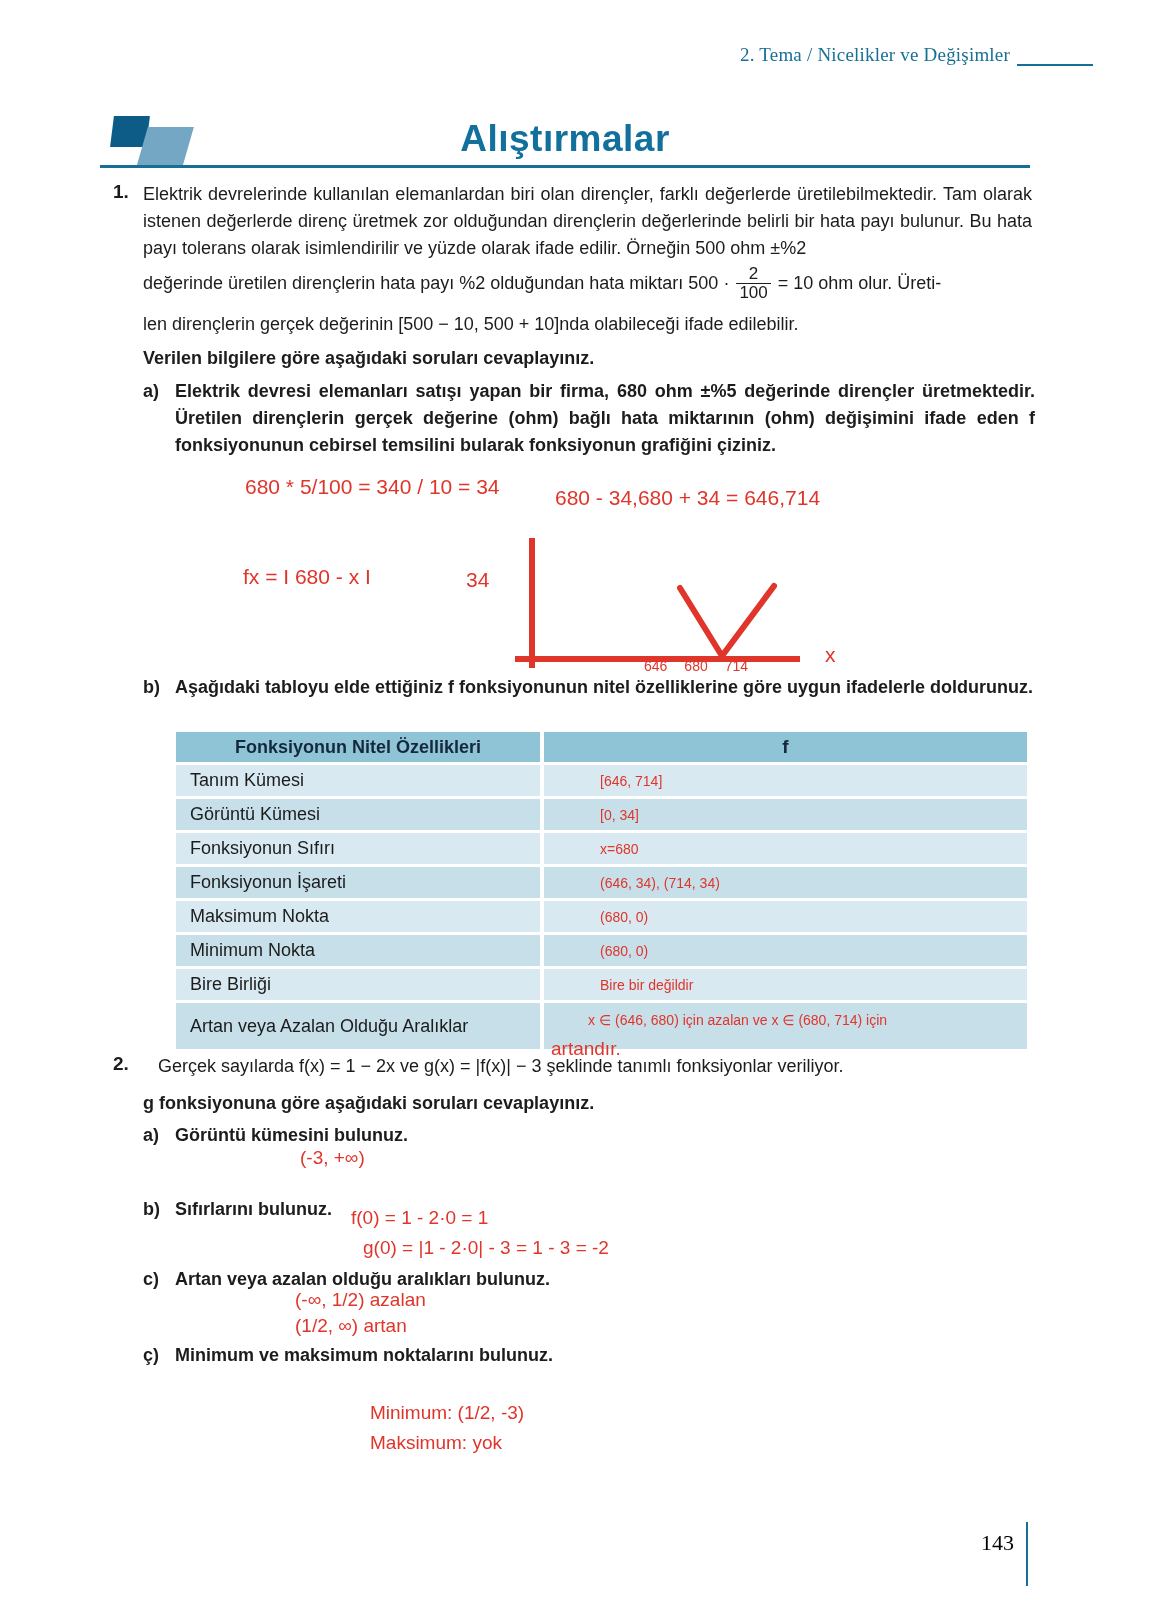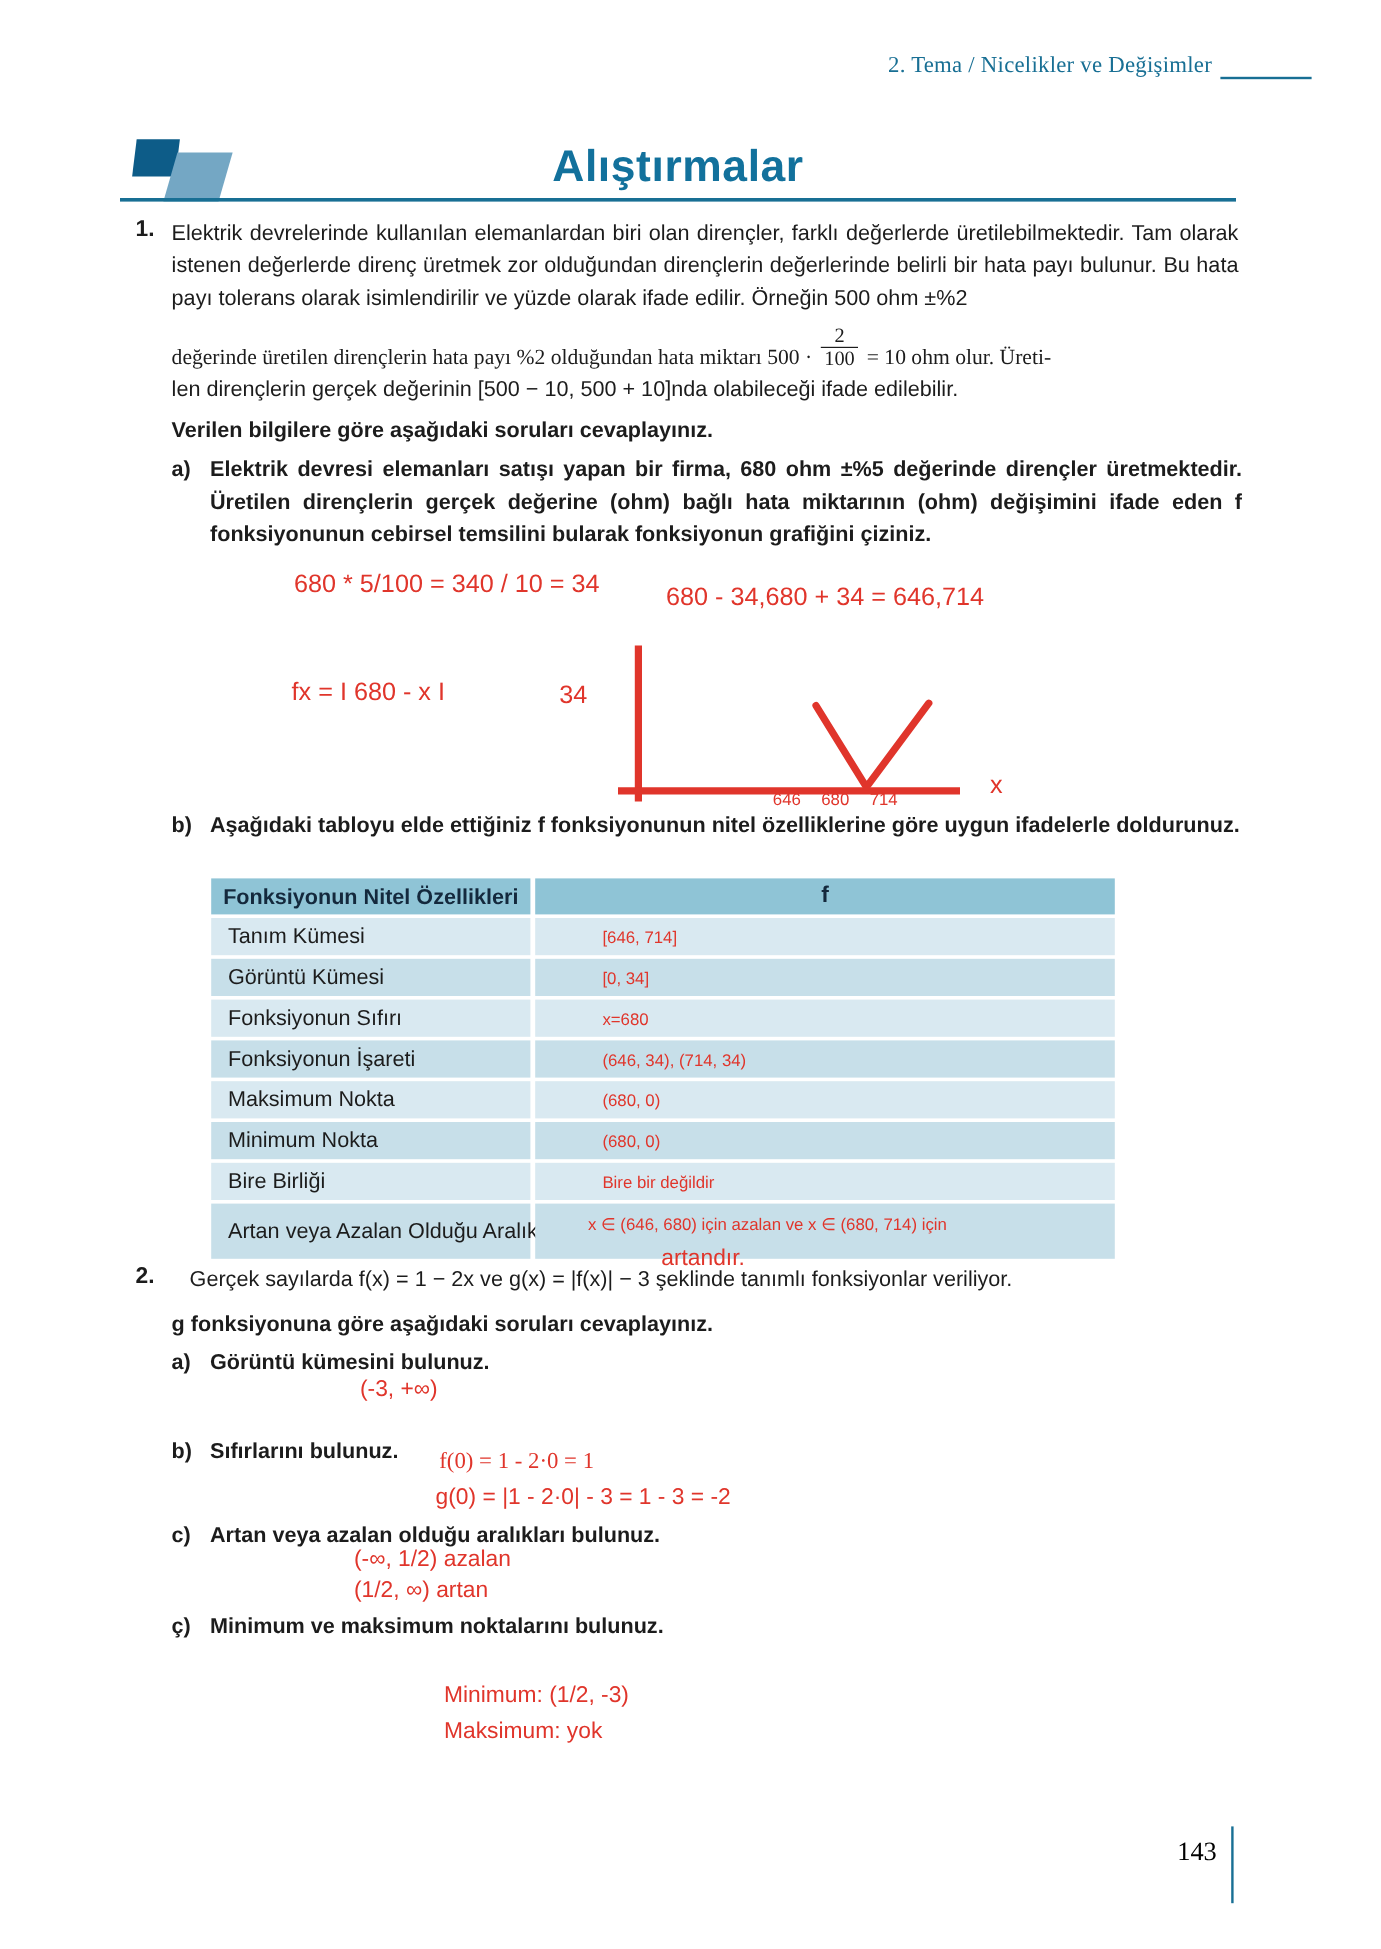--- a/index.html
+++ b/index.html
@@ -23,39 +23,39 @@
   .decor-light{position:absolute; left:142px; top:127px; width:46px; height:41px;
     background:var(--decor-light); transform:skewX(-16deg);}
   .page-title{position:absolute; left:100px; top:118px; width:930px; text-align:center;
     font-size:37px; font-weight:bold; color:#12719c; letter-spacing:.5px;}
   .title-rule{position:absolute; left:100px; top:165px; width:930px; height:3px; background:var(--teal);}
 
   
   .num{position:absolute; font-weight:bold; font-size:19px;}
   .flow{position:absolute; font-size:18px; line-height:27px; text-align:justify;}
   .bold{font-weight:bold;}
-  .frac-line{position:absolute; display:flex; align-items:flex-end; font-size:18px;font-family:Liberation Serif, serif;}
+  .frac-line{position:absolute; display:flex; align-items:center; font-size:18px;}
   .frac{display:inline-flex; flex-direction:column; align-items:center; line-height:1.05;
     font-size:17px; margin:0 7px;}
   .frac .den{border-top:1.6px solid var(--ink); padding:0 3px;}
   .item{position:absolute; display:flex; font-size:18px; line-height:27px;}
   .item .ilabel{font-weight:bold; width:32px; flex:none;}
   .item .itext{font-weight:bold; text-align:justify;}
 
   
   .hw{position:absolute; color:var(--red); font-size:21px; white-space:nowrap;}
   .ticks{position:absolute; display:flex; gap:17px; color:var(--red); font-size:14px;}
 
   
   .graph-svg{position:absolute; left:440px; top:530px;}
 
   
   .qtable{position:absolute; left:176px; top:732px; width:792px;}
   .trow{display:flex; margin-bottom:3px;}
-  .tc1{width:266px; flex:none; margin-right:4px; display:flex; align-items:center;
+  .tc1{width:364px; flex:none; margin-right:4px; display:flex; align-items:center;
     padding-left:14px; font-size:18px; white-space:nowrap;}
   .tc2{width:483px; flex:none; display:flex; align-items:center; padding-left:56px;
     color:var(--red); font-size:14px; white-space:nowrap;}
   .thead .tc1{justify-content:center; padding-left:0; font-weight:bold; color:#14293d;}
   .thead .tc2{justify-content:center; padding-left:0; font-weight:bold; color:#14293d; font-size:19px;}
   .thead>div{background:var(--th-bg); height:30px;}
   .r-odd>div{background:var(--row-a); height:31px;}
   .r-even>div{background:var(--row-b); height:31px;}
   .r-last>div{height:46px;}
   .r-last .tc2{align-items:flex-start; padding-top:9px; padding-left:44px;}
@@ -168,21 +168,21 @@
   <div class="item" style="left:143px; top:1122px; width:892px;">
     <span class="ilabel">a)</span>
     <span class="itext">Görüntü kümesini bulunuz.</span>
   </div>
   <div class="ans" style="left:300px; top:1147px;">(-3, +∞)</div>
 
   <div class="item" style="left:143px; top:1196px; width:892px;">
     <span class="ilabel">b)</span>
     <span class="itext">Sıfırlarını bulunuz.</span>
   </div>
-  <div class="ans" style="left:366px; top:1207px;font-family:Liberation Serif, serif;">f(0) = 1 - 2·0 = 1</div>
+  <div class="ans" style="left:351px; top:1207px;">f(0) = 1 - 2·0 = 1</div>
   <div class="ans" style="left:363px; top:1237px;">g(0) = |1 - 2·0| - 3 = 1 - 3 = -2</div>
 
   <div class="item" style="left:143px; top:1266px; width:892px;">
     <span class="ilabel">c)</span>
     <span class="itext">Artan veya azalan olduğu aralıkları bulunuz.</span>
   </div>
   <div class="ans" style="left:295px; top:1289px;">(-∞, 1/2) azalan</div>
   <div class="ans" style="left:295px; top:1315px;">(1/2, ∞) artan</div>
 
   <div class="item" style="left:143px; top:1342px; width:892px;">

